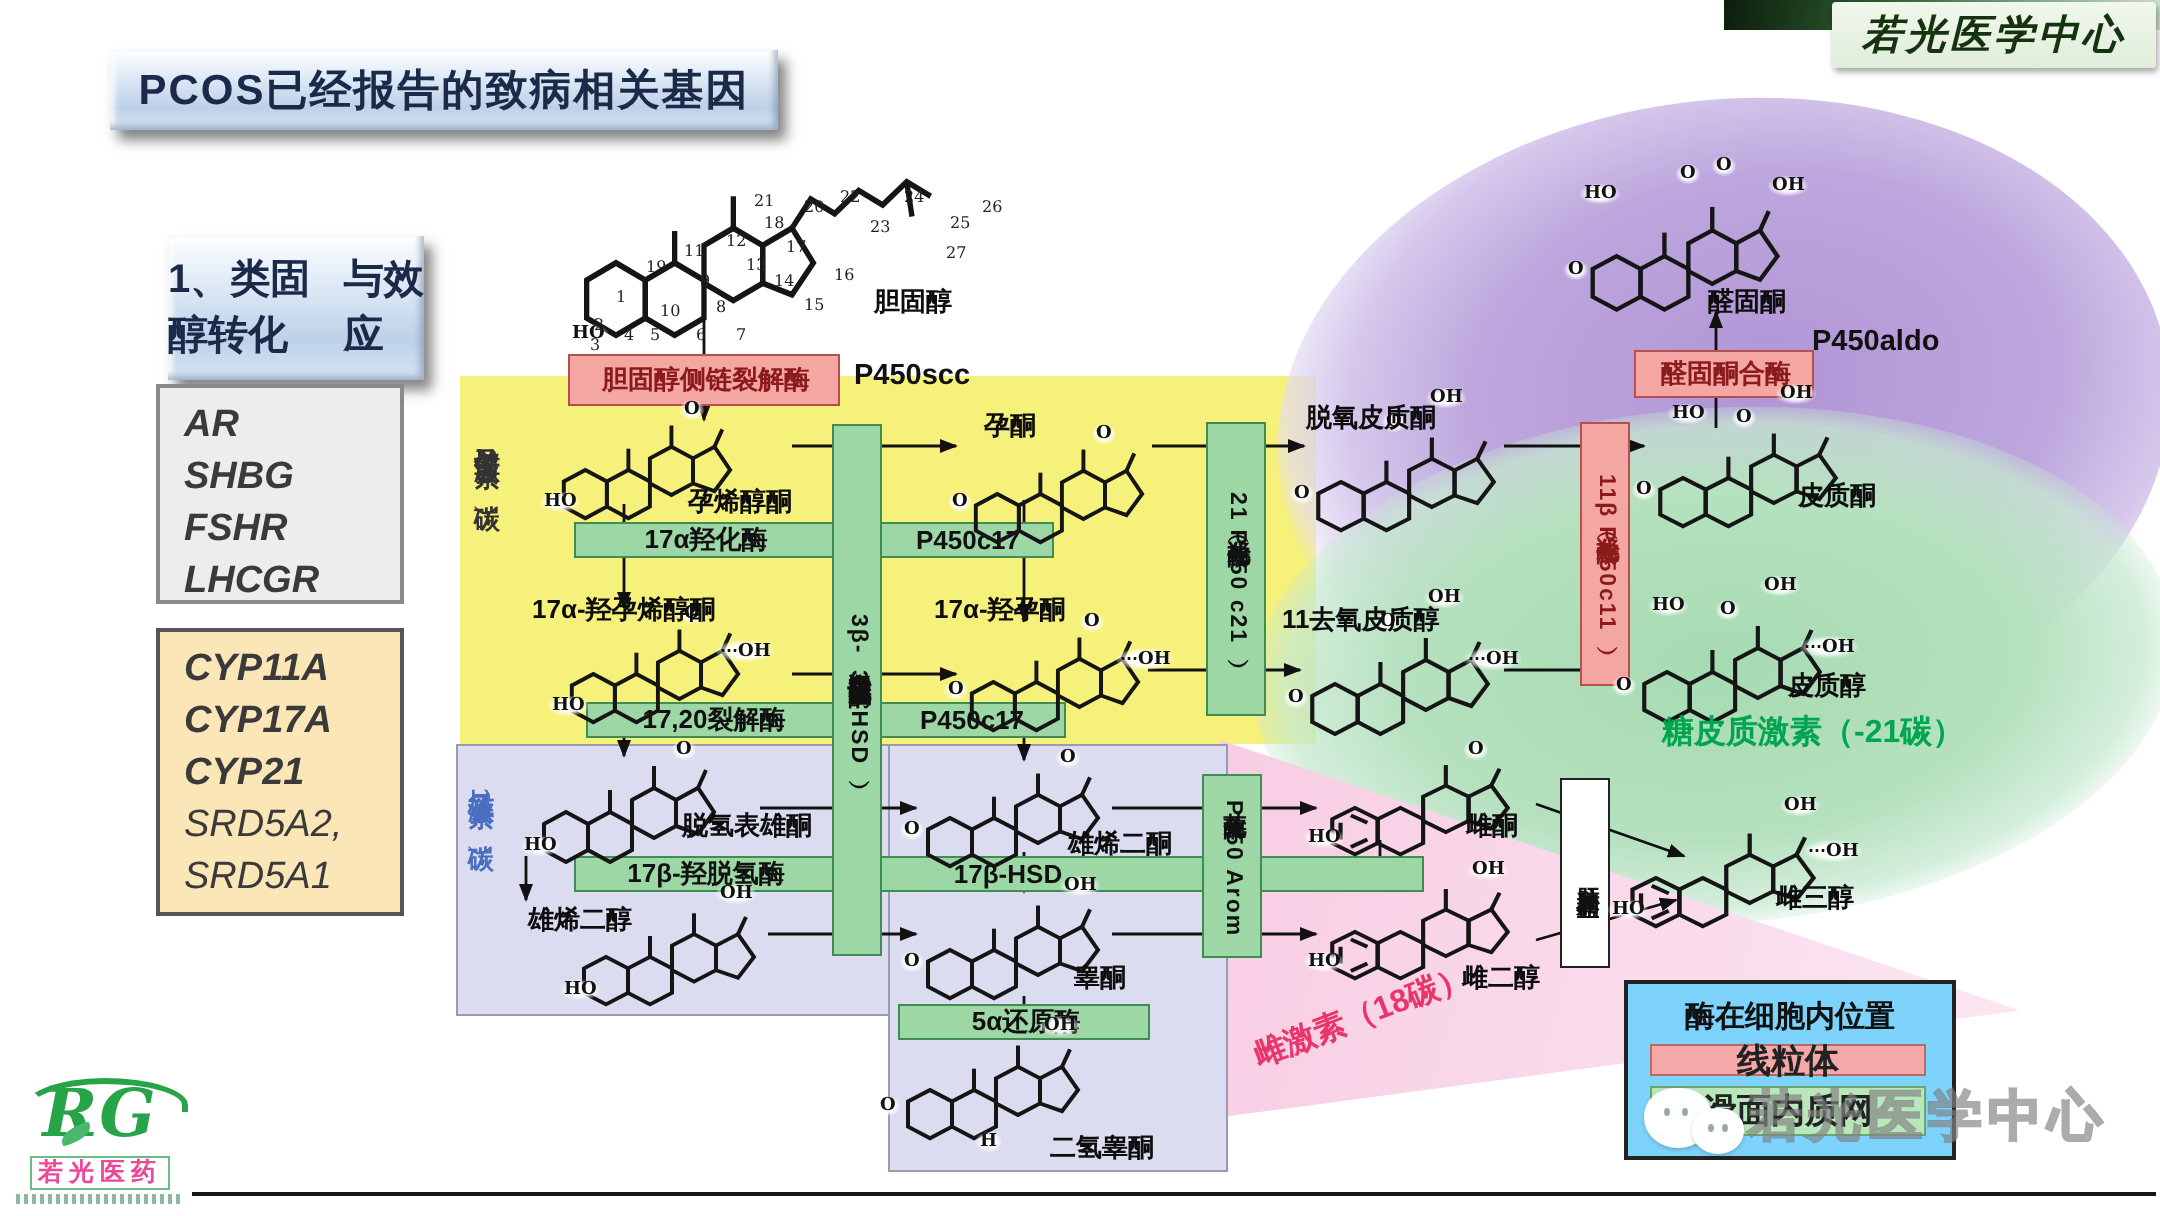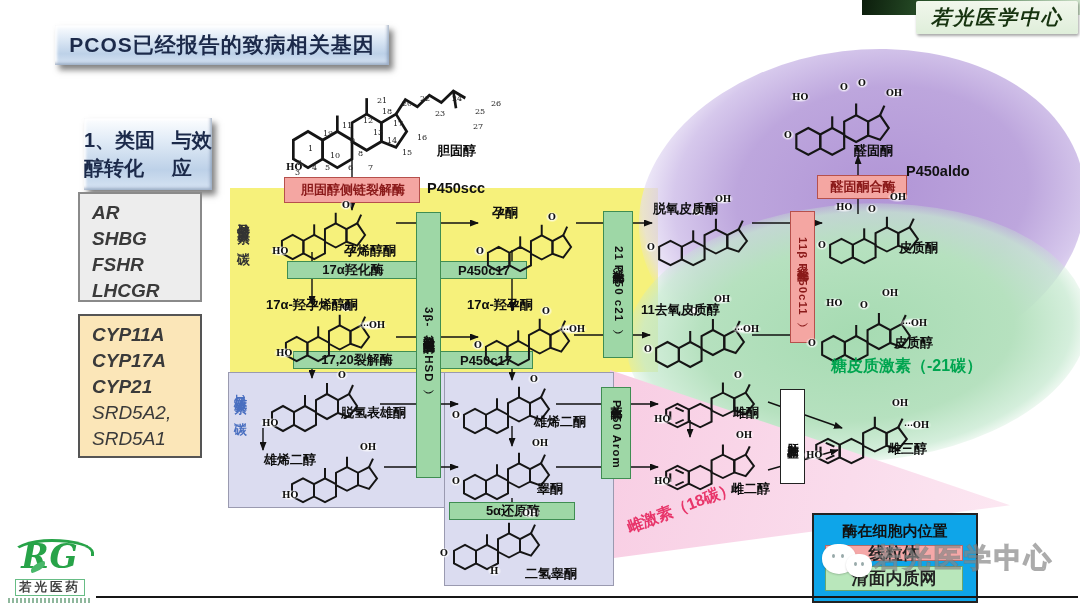--- a/index.html
+++ b/index.html
@@ -46,21 +46,21 @@
   .compound svg{overflow:visible;}
   .mark{position:absolute;font-family:"DejaVu Serif",serif;font-weight:bold;font-size:9px;color:#111;
         background:radial-gradient(ellipse,rgba(255,255,255,.95) 40%,rgba(255,255,255,0) 75%);padding:0 2px;white-space:nowrap;}
   .cmp-label{position:absolute;font-weight:bold;font-size:13px;color:#0d0d0d;z-index:5;white-space:nowrap;}
   .cnum{position:absolute;font-family:"DejaVu Serif",serif;font-size:8px;color:#222;line-height:8px;}
   
   .region-label{position:absolute;font-weight:bold;z-index:5;white-space:nowrap;}
   .region-label.vert{writing-mode:vertical-rl;text-orientation:mixed;letter-spacing:2px;}
   .annot{position:absolute;font-weight:bold;font-size:14.5px;color:#111;z-index:5;white-space:nowrap;}
   
-  #legend{left:812px;top:513px;width:162px;height:86px;background:#0ea5e9;border:2px solid #222;z-index:6;}
+  #legend{left:812px;top:490px;width:162px;height:86px;background:#7dd3fc;border:2px solid #222;z-index:6;}
   #legend-title{position:absolute;left:0;top:7px;width:100%;text-align:center;font-weight:bold;font-size:15px;color:#111;}
   .legend-row{position:absolute;left:11px;width:138px;display:flex;align-items:center;justify-content:center;
      font-weight:bold;font-size:17px;color:#222;box-sizing:border-box;}
   
   #watermark{left:822px;top:538px;width:240px;height:44px;z-index:7;}
   #wm-text{position:absolute;left:52px;top:2px;font-size:27px;font-weight:bold;letter-spacing:3px;
      color:rgba(255,255,255,.22);-webkit-text-stroke:1.2px rgba(115,115,115,.6);white-space:nowrap;}
   .wm-bubble{position:absolute;background:#fff;border-radius:48% 48% 52% 52%;box-shadow:0 1px 2px rgba(0,0,0,.18);}
   .wm-eye{position:absolute;width:3px;height:4px;background:#9aa;border-radius:50%;}
   
@@ -69,21 +69,21 @@
   #brand-top-panel{left:916px;top:1px;width:162px;height:33px;z-index:9;background:linear-gradient(180deg,#f1f7ec,#dfeeda);
      display:flex;align-items:center;justify-content:center;border-radius:2px;box-shadow:1px 2px 3px rgba(0,0,0,.35);}
   #brand-top-text{font-family:"DejaVu Serif",serif;font-style:italic;font-weight:bold;font-size:20px;color:#16330f;letter-spacing:2px;}
   #brand-bl{left:4px;top:537px;width:92px;height:69px;background:#fff;z-index:8;text-align:center;}
   #rg-swoosh{position:absolute;left:6px;top:2px;width:78px;height:14px;border:3px solid #27a348;border-bottom:none;
      border-radius:100% 100% 0 0/200% 160% 0 0;border-left-color:transparent;}
   #rg-text{position:relative;font-family:"DejaVu Serif",serif;font-style:italic;font-weight:bold;font-size:33px;
      line-height:40px;color:#27a348;letter-spacing:1px;}
   #rg-leaf{position:absolute;left:26px;top:26px;width:16px;height:8px;background:#49b86a;border-radius:80% 10% 80% 10%;transform:rotate(-18deg);}
   #brand-bl-name{position:relative;display:inline-block;margin-top:1px;font-weight:bold;font-size:12.5px;letter-spacing:3px;
-     color:#404040;border:1px solid #67bd85;padding:0 3px;line-height:15px;}
+     color:#ec4899;border:1px solid #67bd85;padding:0 3px;line-height:15px;}
   #brand-bl-strip{position:relative;margin:2px auto 0;width:84px;height:5px;
      background:repeating-linear-gradient(90deg,#8fb89d 0 2px,rgba(255,255,255,0) 2px 4px);}
   #footer-line{left:96px;top:596px;width:982px;height:0;border-top:2px solid #161616;z-index:8;}
 </style>
 </head>
 <body>
 
 <div id="slide">
 
   <div class="abs" id="region-yellow"></div>
@@ -187,20 +187,24 @@
         <span class="bar-label cx" style="left: 68px;">胆固醇侧链裂解酶</span>
       </div>
       <div class="bar enzyme-green h" style="left: 287px; top: 261px; width: 240px; height: 18px;">
         <span class="bar-label cx" style="left: 65px;">17α羟化酶</span>
         <span class="bar-label cx" style="left: 196px;">P450c17</span>
       </div>
       <div class="bar enzyme-green h" style="left: 293px; top: 351px; width: 240px; height: 18px;">
         <span class="bar-label cx" style="left: 63px; text-align: right;">17,20裂解酶</span>
         <span class="bar-label cx" style="left: 192px;">P450c17</span>
       </div>
+      <div class="bar enzyme-green h" style="left: 287px; top: 428px; width: 425px; height: 18px;">
+        <span class="bar-label cx" style="left: 65px;">17β-羟脱氢酶</span>
+        <span class="bar-label cx" style="left: 216px;">17β-HSD</span>
+      </div>
       <div class="bar enzyme-green h" style="left: 449px; top: 502px; width: 126px; height: 18px;">
         <span class="bar-label cx" style="left: 63px;">5α还原酶</span>
       </div>
       <div class="bar enzyme-green v" style="left: 416px; top: 212px; width: 25px; height: 266px;">
         <span class="bar-label">3β-羟类固醇脱氢酶</span>
         <span class="bar-label">（3β-HSD）</span>
       </div>
       <div class="bar enzyme-green v" style="left: 603px; top: 211px; width: 30px; height: 147px;">
         <span class="bar-label">21羟化酶（P450 c21）</span>
       </div>

